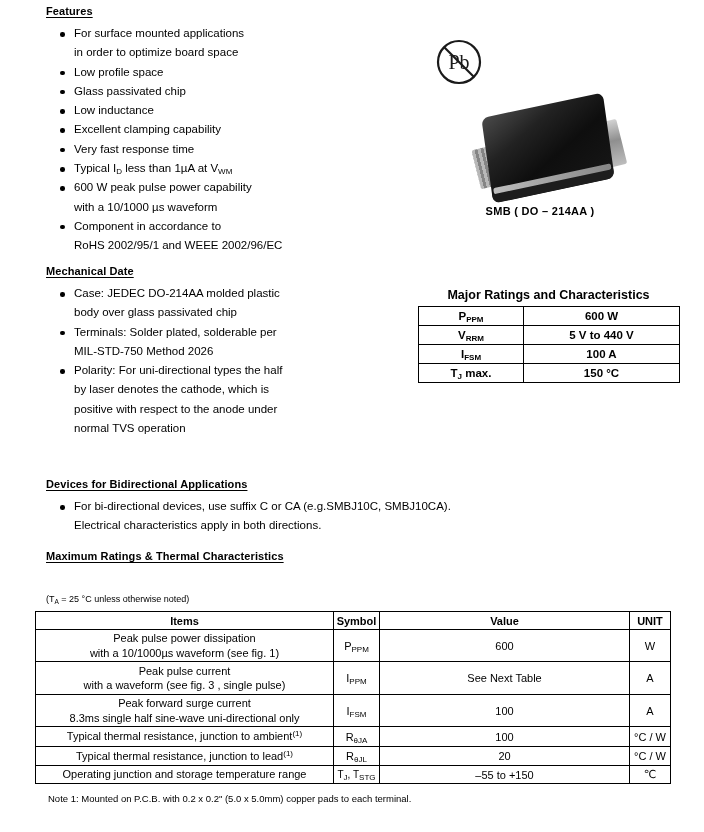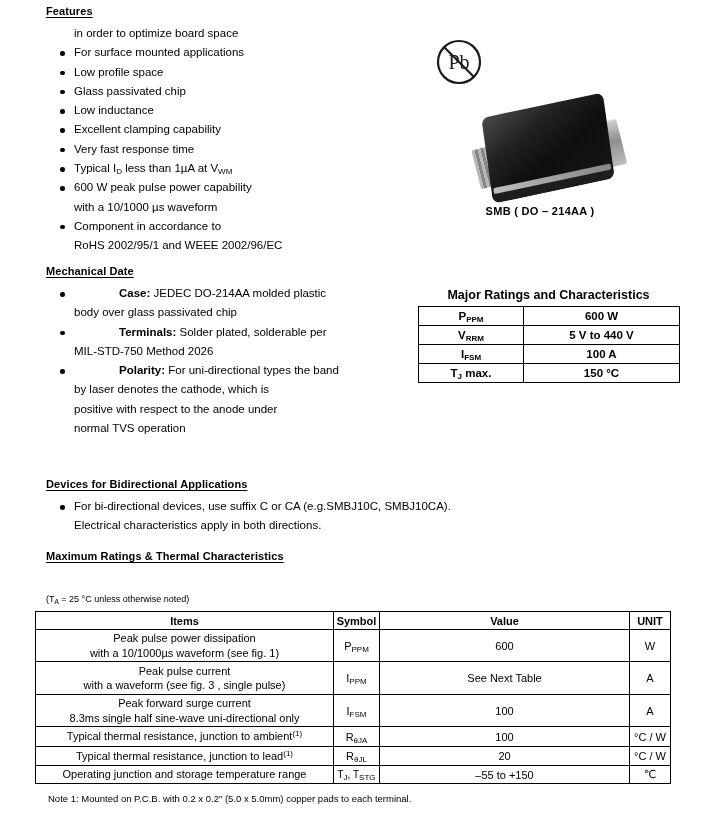--- a/index.html
+++ b/index.html
@@ -11,21 +11,21 @@
   .sec { position:absolute; }
   .heading {
     font-size:11px; font-weight:bold; text-decoration:underline;
     text-underline-offset:2px; margin:0 0 7px 0; letter-spacing:0.1px;
   }
   .line { position:relative; font-size:11.5px; line-height:19.3px; padding-left:28px; }
   .line.b::before {
     content:""; position:absolute; left:14px; top:8px;
     width:4.5px; height:4.5px; border-radius:50%; background:#000;
   }
-  .bold { font-weight:bold;margin-left:45px; }
+  .bold { font-weight:normal; }
   sub.sb { font-size:8px; line-height:0; vertical-align:-2px; }
   sup.sp { font-size:8px; line-height:0; vertical-align:4px; }
 
   
   .pbmark { position:absolute; left:435px; top:38px; width:48px; height:48px; }
 
   
   .pkg { position:absolute; left:474px; top:103px; width:152px; height:102px; }
   .pkg .lead-l {
     position:absolute; left:2px; top:44px; width:24px; height:40px;
@@ -75,22 +75,22 @@
   table.ratings td.sym.tight { font-size:10px; white-space:nowrap; }
   .note { position:absolute; left:36px; top:793px; font-size:9.5px;padding-left:12px; }
 </style>
 </head>
 <body>
 
 <div class="page">
 
   <section class="sec" style="left:46px; top:5px; width:360px;">
     <h2 class="heading">Features</h2>
+    <div class="line b"><span>For surface mounted applications</span></div>
     <div class="line"><span>in order to optimize board space</span></div>
-    <div class="line b"><span>For surface mounted applications</span></div>
     <div class="line b"><span>Low profile space</span></div>
     <div class="line b"><span>Glass passivated chip</span></div>
     <div class="line b"><span>Low inductance</span></div>
     <div class="line b"><span>Excellent clamping capability</span></div>
     <div class="line b"><span>Very fast response time</span></div>
     <div class="line b"><span>Typical I</span><sub class="sb">D</sub><span> less than 1µA at V</span><sub class="sb">WM</sub></div>
     <div class="line b"><span>600 W peak pulse power capability</span></div>
     <div class="line"><span>with a 10/1000 µs waveform</span></div>
     <div class="line b"><span>Component in accordance to</span></div>
     <div class="line"><span>RoHS 2002/95/1 and WEEE 2002/96/EC</span></div>
@@ -110,21 +110,21 @@
     <div class="bodyblk"></div>
   </div>
   <div class="pkg-caption">SMB ( DO – 214AA )</div>
 
   <section class="sec" style="left:46px; top:265px; width:360px;">
     <h2 class="heading">Mechanical Date</h2>
     <div class="line b"><span class="bold">Case:</span><span> JEDEC DO-214AA molded plastic</span></div>
     <div class="line"><span>body over glass passivated chip</span></div>
     <div class="line b"><span class="bold">Terminals:</span><span> Solder plated, solderable per</span></div>
     <div class="line"><span>MIL-STD-750 Method 2026</span></div>
-    <div class="line b"><span class="bold">Polarity:</span><span> For uni-directional types the band</span></div>
+    <div class="line b"><span class="bold">Polarity:</span><span> For uni-directional types the half</span></div>
     <div class="line"><span>by laser denotes the cathode, which is</span></div>
     <div class="line"><span>positive with respect to the anode under</span></div>
     <div class="line"><span>normal TVS operation</span></div>
   </section>
 
   <div class="major-heading">Major Ratings and Characteristics</div>
   <table class="major">
     <colgroup>
         <col style="width:105px">
         <col style="width:156px">

